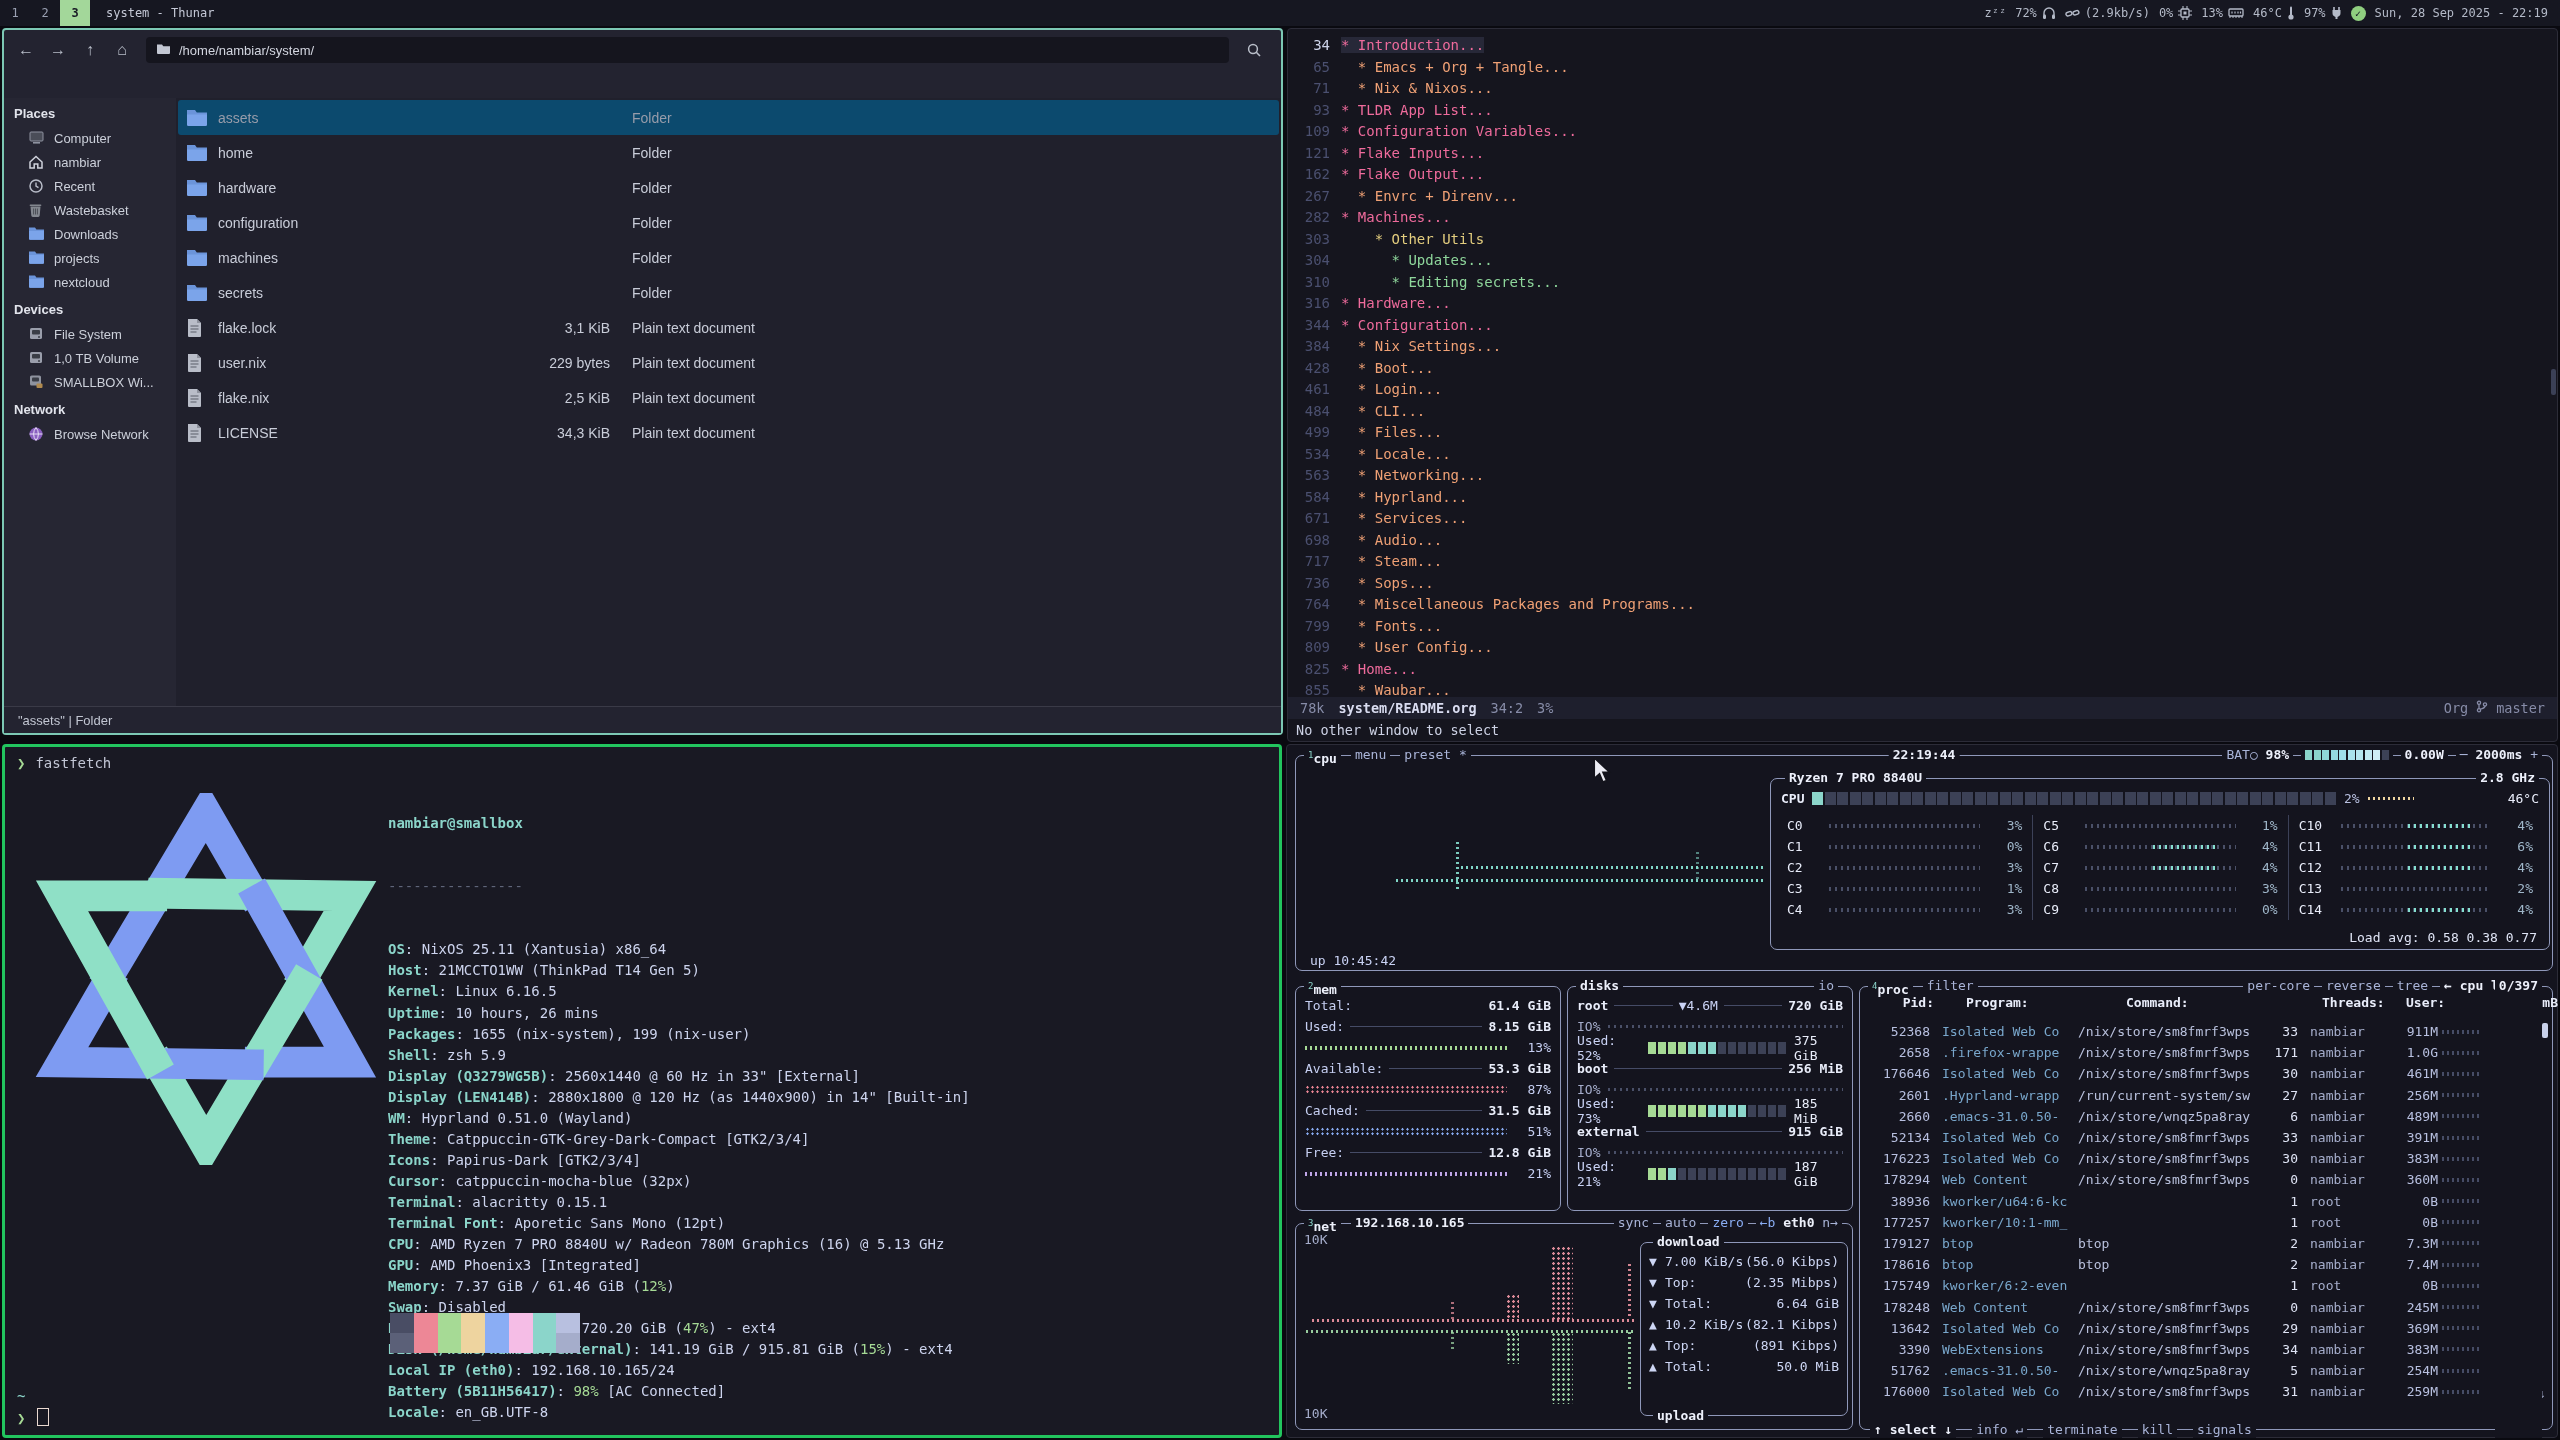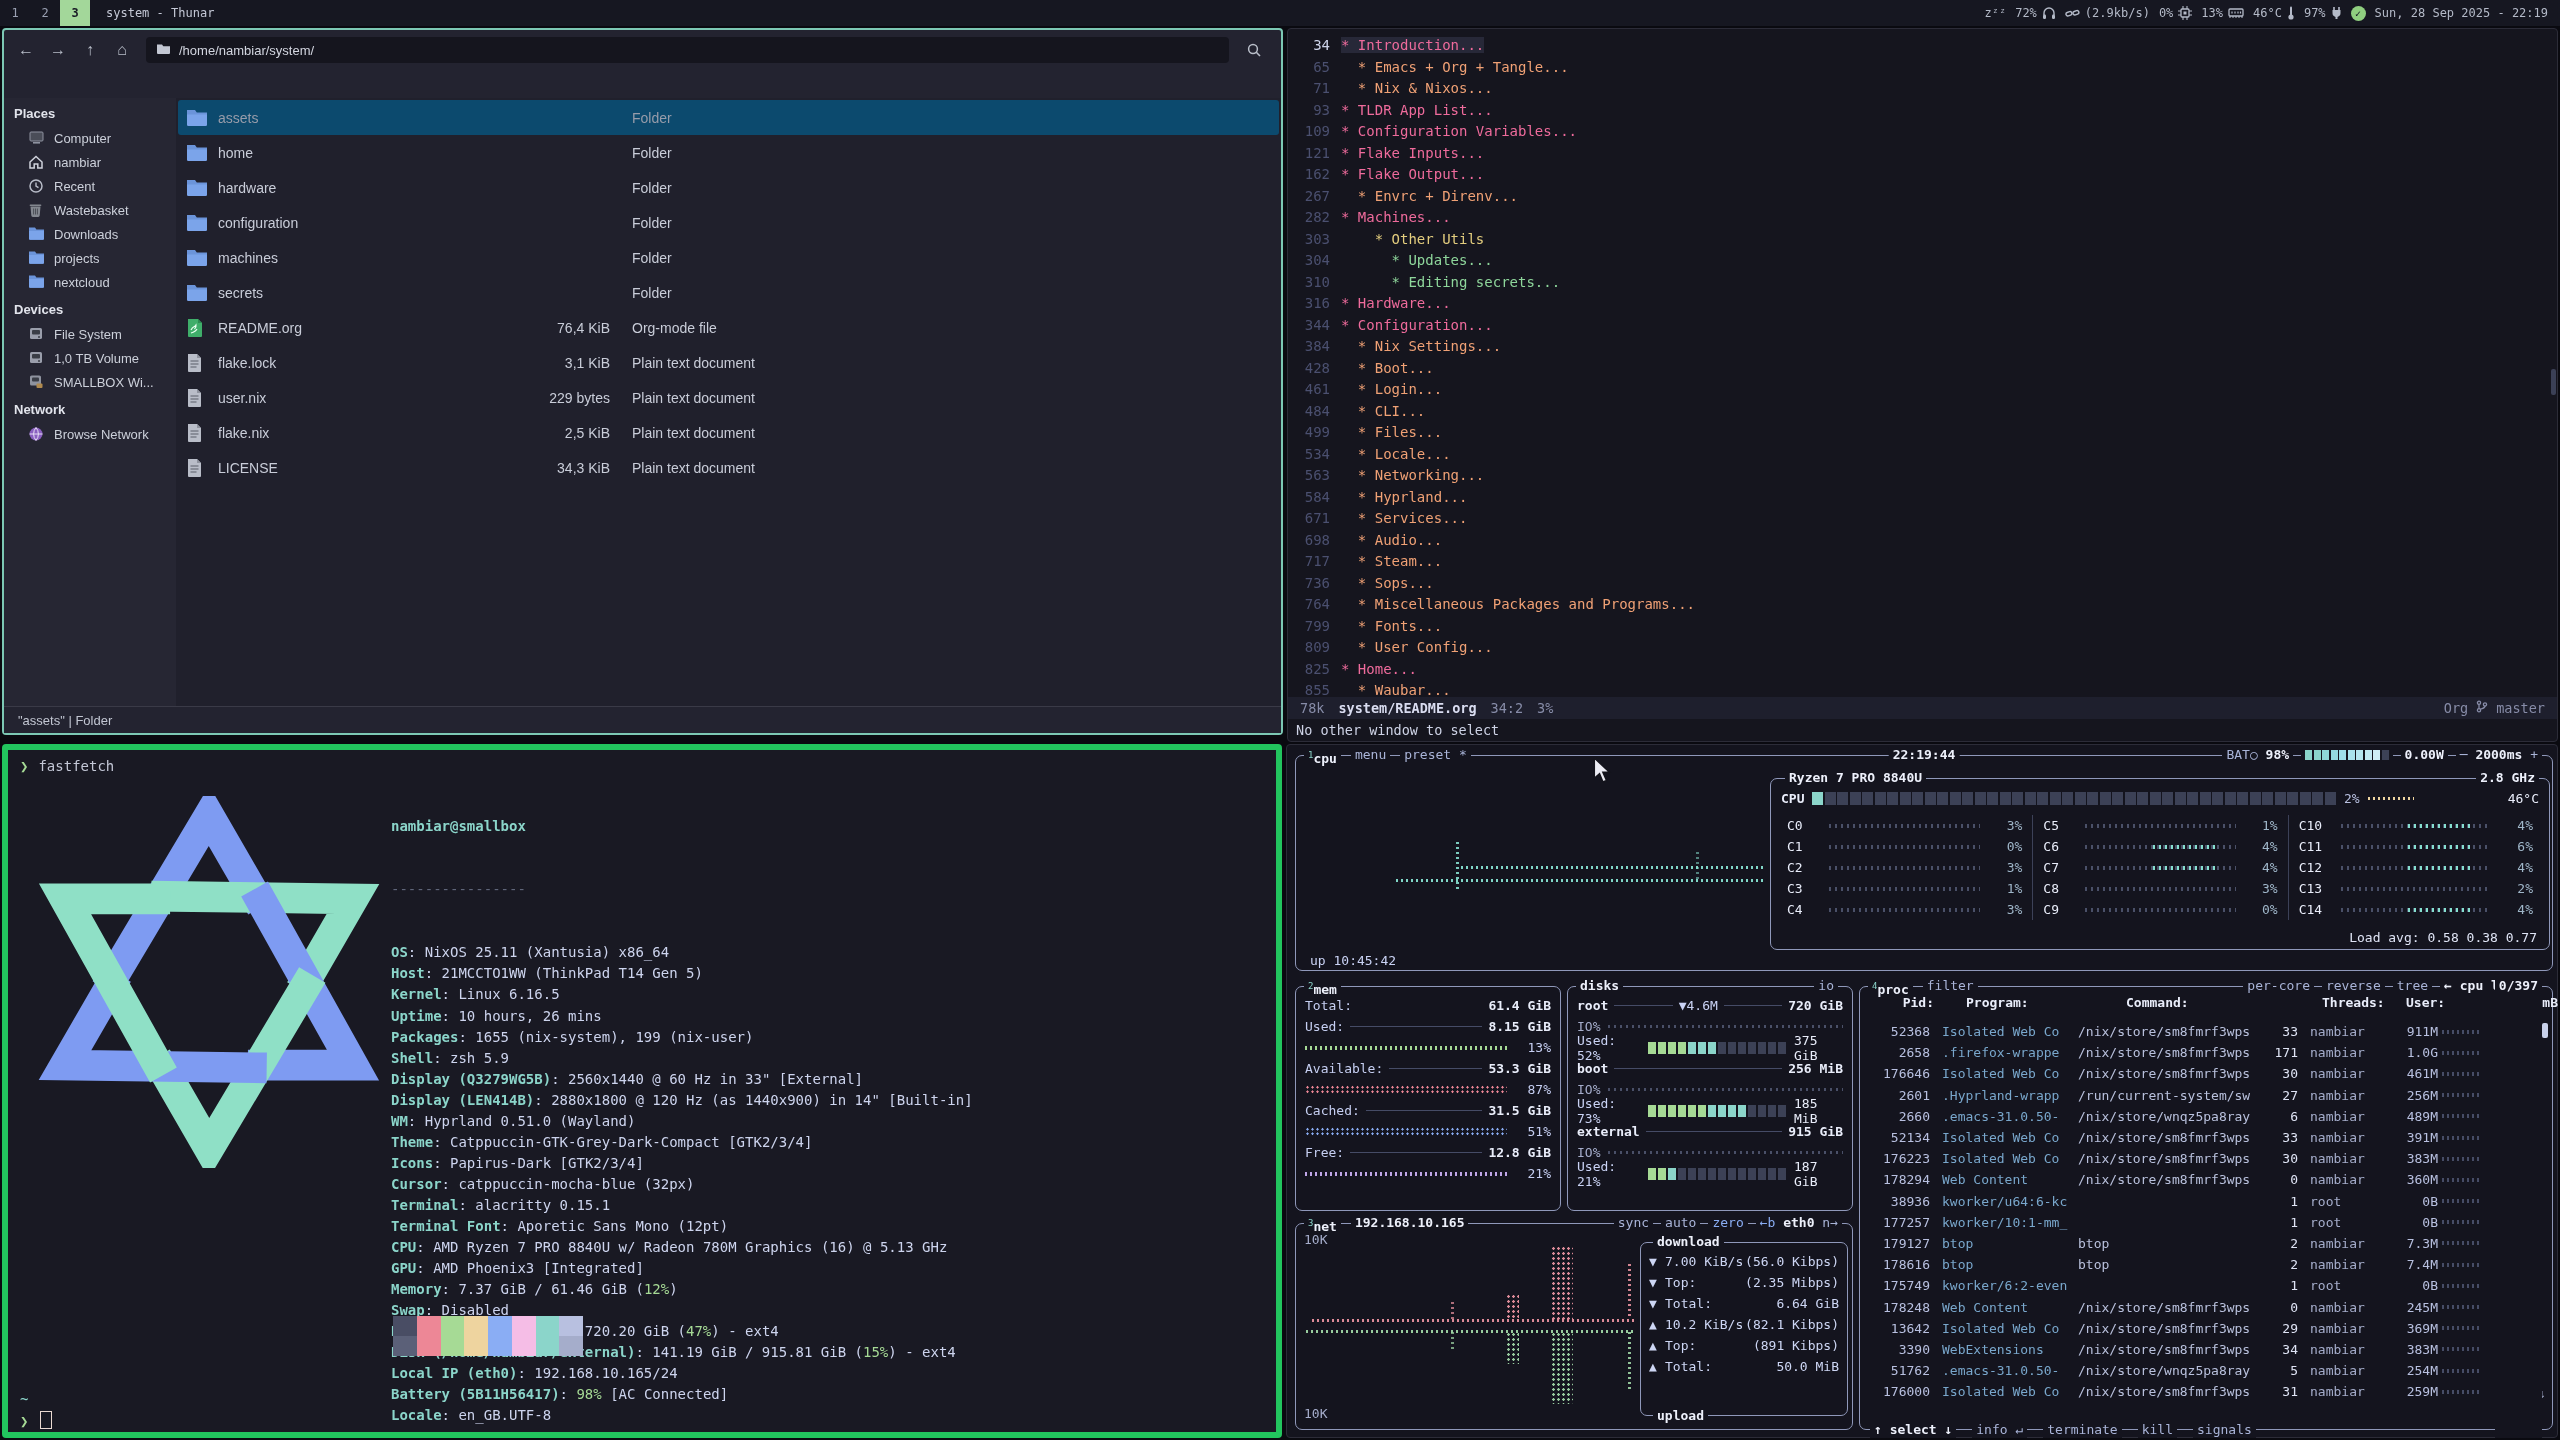--- a/index.html
+++ b/index.html
@@ -64,21 +64,21 @@
   .head.l3{color:#e3cd7e;}
   .head.l4{color:#8ed69b;}
   .modeline{position:absolute;left:0;right:0;bottom:22px;height:22px;background:#1e1f2d;
             display:flex;align-items:center;padding:0 12px;color:#8archive;color:#878ca8;font-size:13.5px;gap:14px;}
   .modeline .mfile{color:#d9dcf0;font-weight:bold;}
   .ml-right{margin-left:auto;display:flex;align-items:center;gap:8px;}
   .echo{position:absolute;left:0;bottom:0;height:22px;display:flex;align-items:center;
         padding-left:8px;color:#ced3e6;font-size:13.5px;}
   .emacs-scroll{position:absolute;right:1px;top:340px;width:5px;height:26px;background:#3b4056;border-radius:2px;}
   
-  #term{left:2px;top:744px;width:1280px;height:694px;background:#191923;border:6px solid #22c55e;font-size:14px;}
+  #term{left:2px;top:744px;width:1280px;height:694px;background:#191923;border:3px solid #22c55e;font-size:14px;}
   .cmdline{position:absolute;left:12px;top:8px;color:#c3c7d6;}
   .psym{color:#a6da95;font-weight:bold;margin-right:10px;}
   .nix-logo{position:absolute;left:26px;top:46px;}
   .fetch{position:absolute;left:383px;top:24px;line-height:21.05px;white-space:pre;color:#cdd4ee;}
   .fuser{color:#8bd5ca;font-weight:bold;}
   .fsep{color:#5f6579;}
   .flabel{color:#8bd5ca;font-weight:bold;}
   .fv{color:#cdd4ee;}
   .fg{color:#a6da95;}
   .palette{position:absolute;left:385px;top:566px;}
@@ -423,32 +423,20 @@
                     <path d="M1 2h8l1.8 2.6H21v12a1.4 1.4 0 0 1-1.4 1.4H2.4A1.4 1.4 0 0 1 1 16.6z" fill="#6b94da"></path>
                     <path d="M1 6.4h20v10.2a1.4 1.4 0 0 1-1.4 1.4H2.4A1.4 1.4 0 0 1 1 16.6z" fill="#7ba4ea"></path>
                   </svg></span>
                 <span>secrets</span>
               </span>
               <span class="fcell size"></span>
               <span class="fcell type">Folder</span>
             </div>
             <div class="frow">
               <span class="fcell name">
-                <span class="ficon"><svg width="18" height="20" viewBox="0 0 18 20">
-                    <path d="M2 1h10l4 4v13a1 1 0 0 1-1 1H3a1 1 0 0 1-1-1z" fill="#3fae6a"></path>
-                    <path d="M12 1l4 4h-4z" fill="#2d8b52"></path>
-                    <path d="M5 12c2-4 4-3 5-5 .5 2-.5 3-1.5 4M5 15c3-1 5-2 6-4" fill="none" stroke="#eafff2" stroke-width="1.2"></path>
-                  </svg></span>
-                <span>README.org</span>
-              </span>
-              <span class="fcell size">76,4 KiB</span>
-              <span class="fcell type">Org-mode file</span>
-            </div>
-            <div class="frow">
-              <span class="fcell name">
                 <span class="ficon"><svg width="17" height="20" viewBox="0 0 17 20">
                     <path d="M2 1h9l4 4v13a1 1 0 0 1-1 1H3a1 1 0 0 1-1-1z" fill="#b9bdc8"></path>
                     <path d="M11 1l4 4h-4z" fill="#8e929d"></path>
                     <path d="M4.5 8h8M4.5 11h8M4.5 14h6" stroke="#5a5e68" stroke-width="1.2"></path>
                   </svg></span>
                 <span>flake.lock</span>
               </span>
               <span class="fcell size">3,1 KiB</span>
               <span class="fcell type">Plain text document</span>
             </div>

